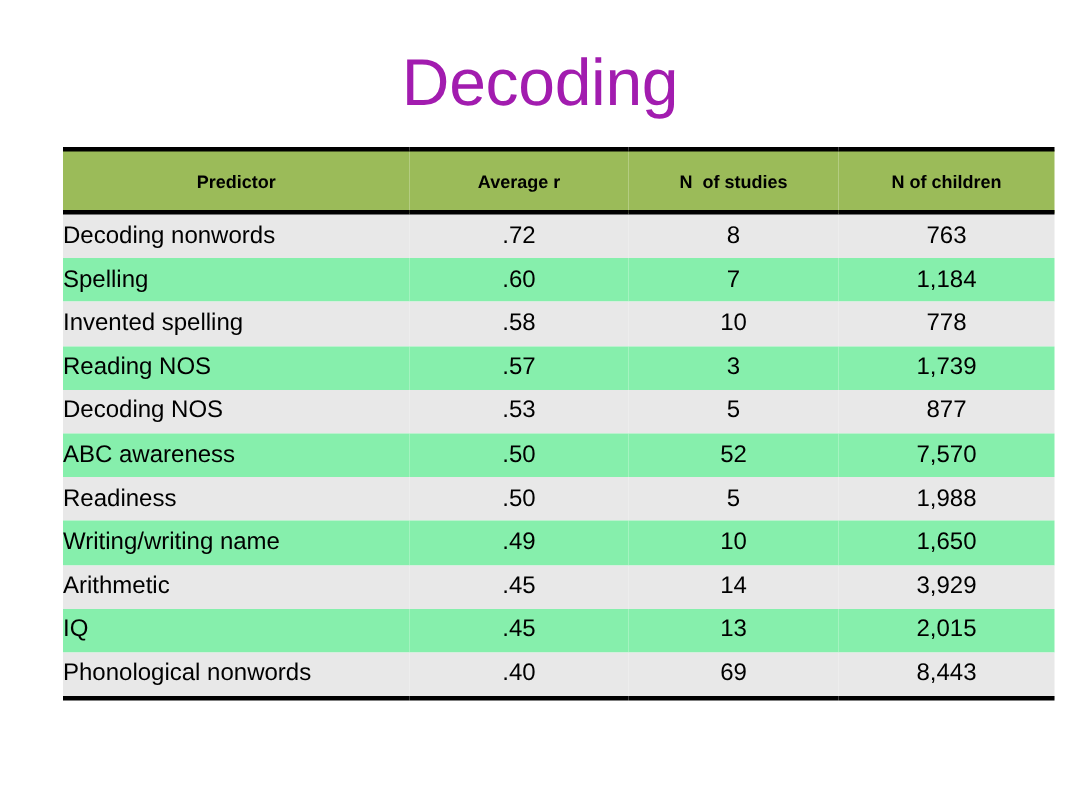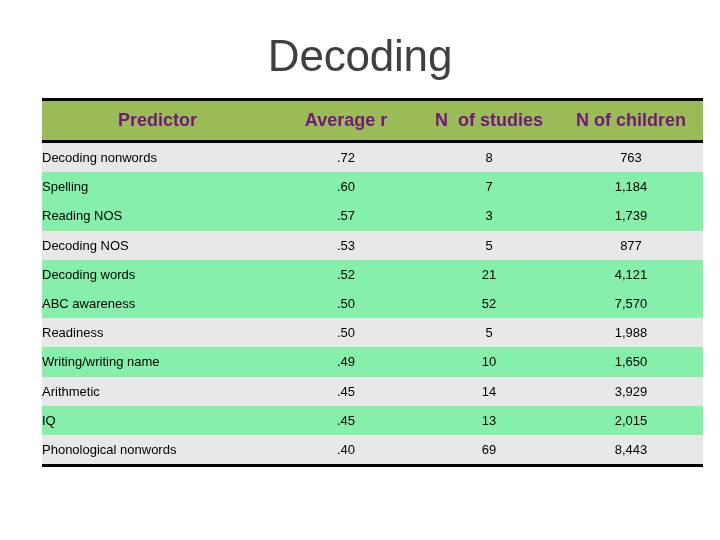--- a/index.html
+++ b/index.html
@@ -28,21 +28,21 @@
   #slide-title {
     position: absolute;
     left: 0;
     top: 31px;
     width: 720px;
     text-align: center;
     font-family: "Liberation Sans", "DejaVu Sans", sans-serif;
     font-size: 44px;
     line-height: 50px;
     font-weight: 400;
-    color: #404040;
+    color: #a21caf;
     letter-spacing: -0.2px;
     white-space: nowrap;
   }
 
   
   #data-table-wrap {
     position: absolute;
     left: 42px;
     top: 98px;
     width: 661px;
@@ -61,42 +61,42 @@
   table.data-table col.col-children  { width: 144px; }
 
   
   thead tr.header-row {
     background: #9bbb59;
   }
   thead tr.header-row th {
     height: 39px;
     padding: 0;
     margin: 0;
-    font-size: 18px;
+    font-size: 12px;
     font-weight: bold;
-    color: #701a75;
+    color: #000000;
     text-align: center;
     vertical-align: middle;
     border-top: 3px solid #000000;
     border-bottom: 3px solid #000000;
     white-space: pre;
   }
 
   
   tbody tr.table-row {
     height: 29.2px;
   }
   tbody tr.table-row.shaded { background: #e8e8e8; }
   tbody tr.table-row.plain  { background: #86efac; }
 
   tbody tr.table-row td {
     padding: 0;
     margin: 0;
     height: 29.2px;
-    font-size: 13px;
+    font-size: 16px;
     font-weight: 400;
     color: #000000;
     vertical-align: middle;
     border: none;
   }
 
   td.cell-predictor {
     text-align: left;
     padding-left: 13px;
   }
@@ -139,37 +139,37 @@
             <td class="cell-avg">.72</td>
             <td class="cell-studies">8</td>
             <td class="cell-children">763</td>
           </tr>
           <tr class="table-row plain">
             <td class="cell-predictor">Spelling</td>
             <td class="cell-avg">.60</td>
             <td class="cell-studies">7</td>
             <td class="cell-children">1,184</td>
           </tr>
+          <tr class="table-row shaded">
+            <td class="cell-predictor">Invented spelling</td>
+            <td class="cell-avg">.58</td>
+            <td class="cell-studies">10</td>
+            <td class="cell-children">778</td>
+          </tr>
           <tr class="table-row plain">
             <td class="cell-predictor">Reading NOS</td>
             <td class="cell-avg">.57</td>
             <td class="cell-studies">3</td>
             <td class="cell-children">1,739</td>
           </tr>
           <tr class="table-row shaded">
             <td class="cell-predictor">Decoding NOS</td>
             <td class="cell-avg">.53</td>
             <td class="cell-studies">5</td>
             <td class="cell-children">877</td>
-          </tr>
-          <tr class="table-row plain">
-            <td class="cell-predictor">Decoding words</td>
-            <td class="cell-avg">.52</td>
-            <td class="cell-studies">21</td>
-            <td class="cell-children">4,121</td>
           </tr>
           <tr class="table-row plain">
             <td class="cell-predictor">ABC awareness</td>
             <td class="cell-avg">.50</td>
             <td class="cell-studies">52</td>
             <td class="cell-children">7,570</td>
           </tr>
           <tr class="table-row shaded">
             <td class="cell-predictor">Readiness</td>
             <td class="cell-avg">.50</td>

